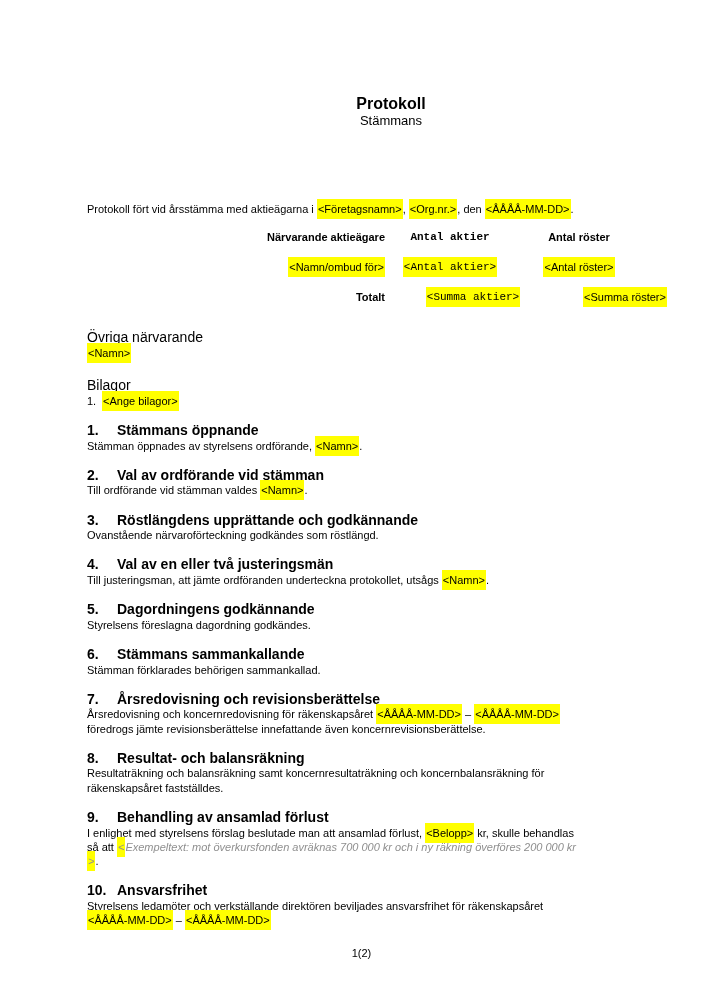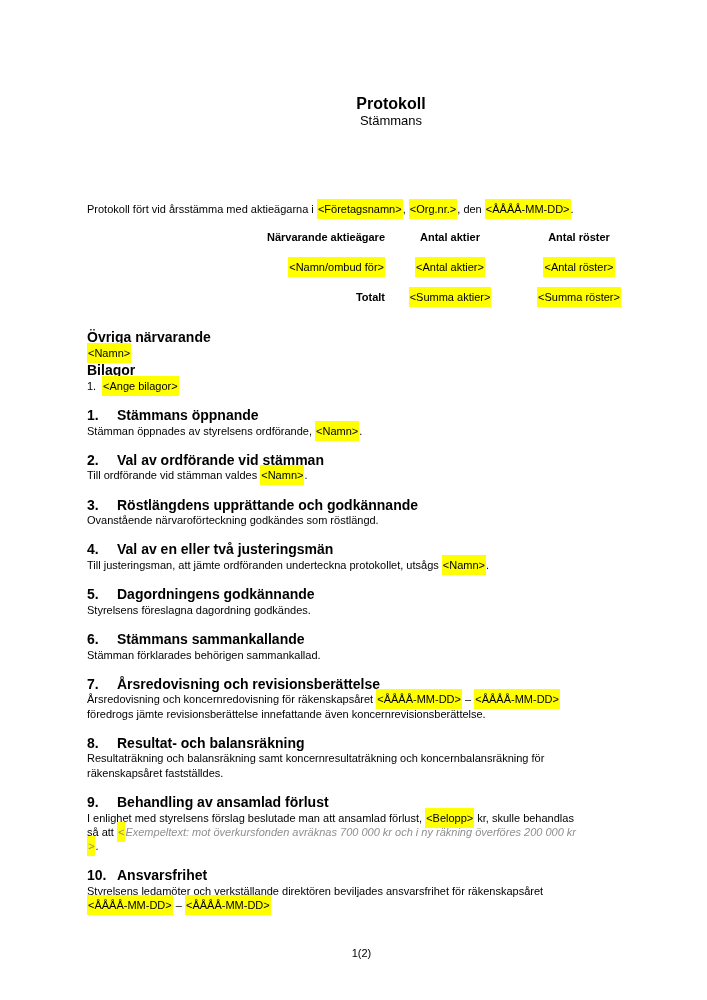--- a/index.html
+++ b/index.html
@@ -19,28 +19,28 @@
     top: 94px;
     width: 608px;
   }
   .titleblock { width: 608px; text-align: center; }
   .doc-title { font-size: 16px; font-weight: bold; line-height: 19px; }
   .doc-subtitle { font-size: 13px; line-height: 15px; }
   .body-text { font-size: 11px; line-height: 14.3px; }
   .intro { margin-top: 74px; width: 545px; line-height: 14.5px; }
   .attn-table { margin-top: 13.5px; font-size: 11px; line-height: 14.5px; }
   .attn-row { display: flex; height: 30px; }
-  .attn-row:last-child { height: auto; }
+  .attn-row:last-child { height: auto; gap: 23px; }
   .attn-c1 { width: 250px; text-align: right; margin-left: 48px; }
-  .attn-c2 { width: 130px; text-align: center; }
+  .attn-c2 { width: 130px; text-align: center; font-family: Liberation Mono, monospace; }
   .attn-c3 { width: 128px; text-align: center; }
   .b { font-weight: bold; }
   .others { margin-top: 24px; }
-  .attachments { margin-top: 2px; }
-  .block-heading { font-size: 14px; font-weight: bold; line-height: 17px; }
+  .attachments { margin-top: 17px; }
+  .block-heading { font-size: 14px; font-weight: normal; line-height: 17px; }
   .attach-item { display: flex; font-size: 11px; line-height: 14.3px; }
   .attach-num { min-width: 15px; }
   .section { margin-top: 14px; }
   .section-heading { display: flex; font-size: 14px; font-weight: bold; line-height: 16.5px; }
   .section-num { min-width: 30px; }
   .section-body { font-size: 11px; line-height: 14.3px; width: 545px; }
   .hl { background: var(--hl, #ffff00); padding: 4px 1px; }
   .ex { color: var(--ex, #8f8f8f); font-style: italic; }
   .footer {
     position: absolute;

